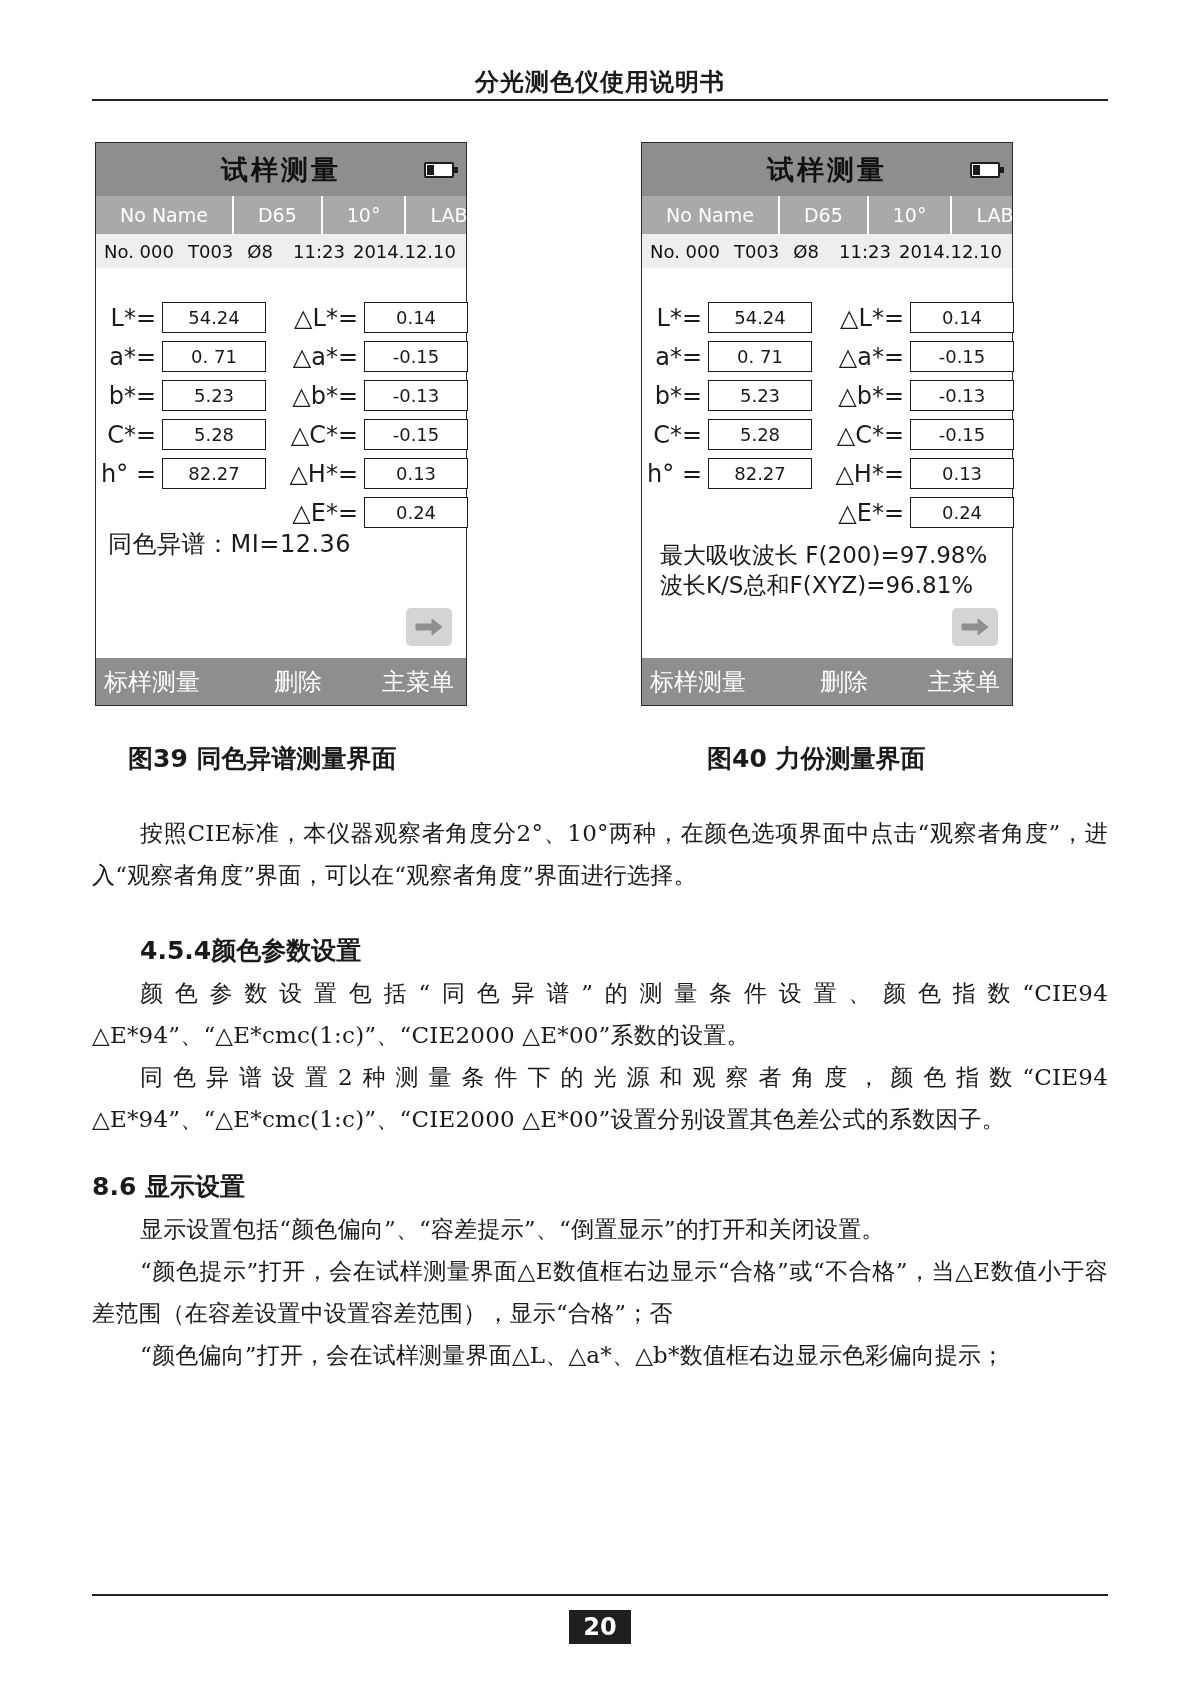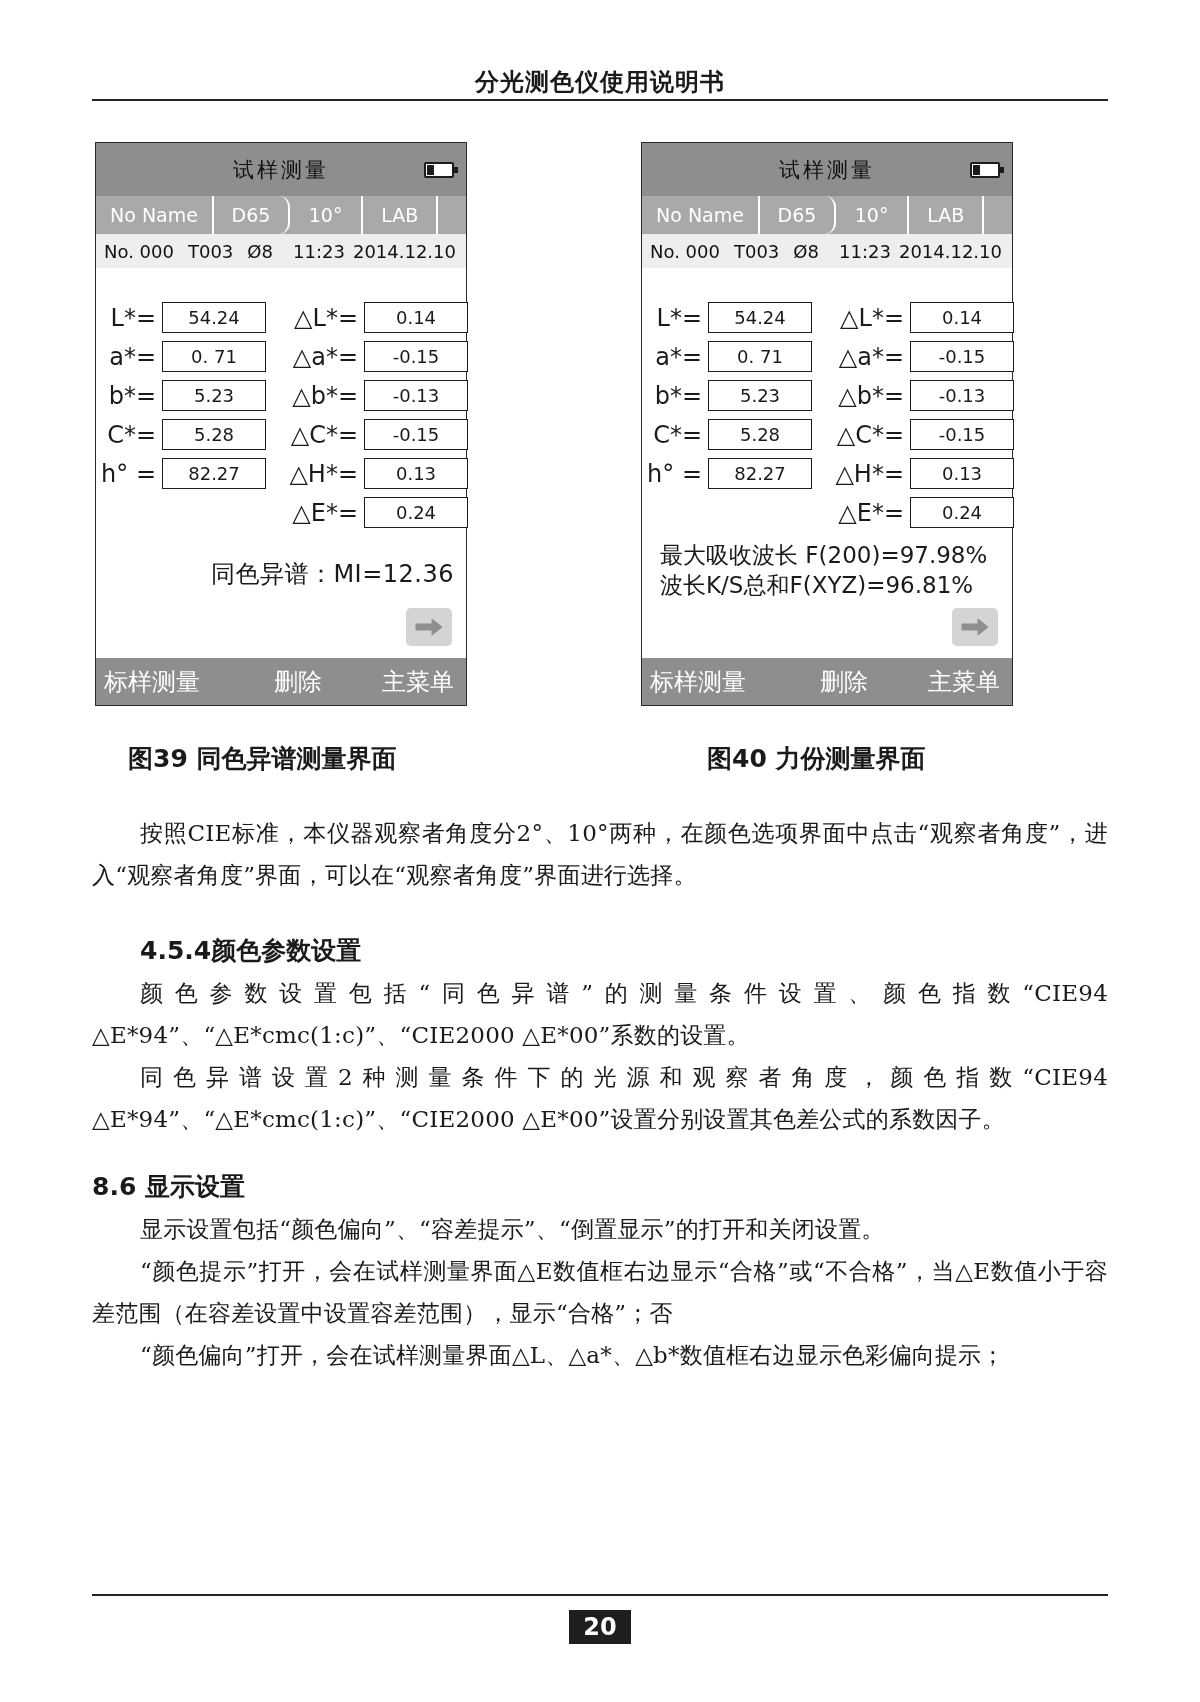--- a/index.html
+++ b/index.html
@@ -40,21 +40,21 @@
   }
   .device.left  { left:95px; }
   .device.right { left:641px; }
 
   .titlebar {
     height:53px; background:#8e8e8e;
     display:flex; align-items:center; justify-content:center;
     position:relative; flex:none;
   }
   .titlebar .t {
-    font-size:21px; font-weight:normal; color:#111;
+    font-size:27px; font-weight:bold; color:#111;
     letter-spacing:3px;
   }
   .battery {
     position:absolute; right:12px; top:19px;
     width:30px; height:16px;
     border:2.5px solid #1c1c1c; border-radius:2px;
     background:#ffffff;
     box-sizing:border-box;
   }
   .battery::after{
@@ -65,27 +65,27 @@
     position:absolute; left:1px; top:1px; bottom:1px; width:7px;
     background:#1c1c1c;
   }
 
   .condbar {
     height:38px; background:#a9a9a9; flex:none;
     display:flex; align-items:stretch;
     color:#ffffff;
   }
   .condbar .cell {
-    display:flex; align-items:center; padding:0 14px;
+    display:flex; align-items:center; padding:0 24px;
     font-size:19px;
     border-right:2px solid #ffffff;
     white-space:nowrap;
   }
   .condbar .cell.c0 { width:112px; }
-  .condbar .cell.c1 { width:70px; justify-content:center;border-radius:11px; }
+  .condbar .cell.c1 { width:70px; justify-content:center; }
   .condbar .cell.c2 { width:66px; justify-content:center; }
   .condbar .cell.c3 { width:68px; justify-content:center; }
   .condbar .cell.c4 { flex:1; border-right:none; }
 
   .inforow {
     height:34px; background:#eeeeee; flex:none;
     display:flex; align-items:center;
     font-size:18px; color:#111;
     padding:0 8px; box-sizing:border-box;
     position:relative;
@@ -116,21 +116,21 @@
     border:1.6px solid #1c1c1c;
     height:31px;
     display:flex; align-items:center; justify-content:center;
     font-size:18px;
     box-sizing:border-box;
     background:#fff;
   }
   .spacer-cell{}
 
   .mi-line {
-    margin-top:30px; text-align:right;
+    text-align:left;
     font-size:24px; letter-spacing:0.5px;
   }
   .power-lines {
     margin-top:12px; padding-left:6px;
     font-size:23px; line-height:1.32;
   }
   .power-lines div { white-space:nowrap; }
 
   .arrow-btn {
     position:absolute; right:14px; bottom:12px;

